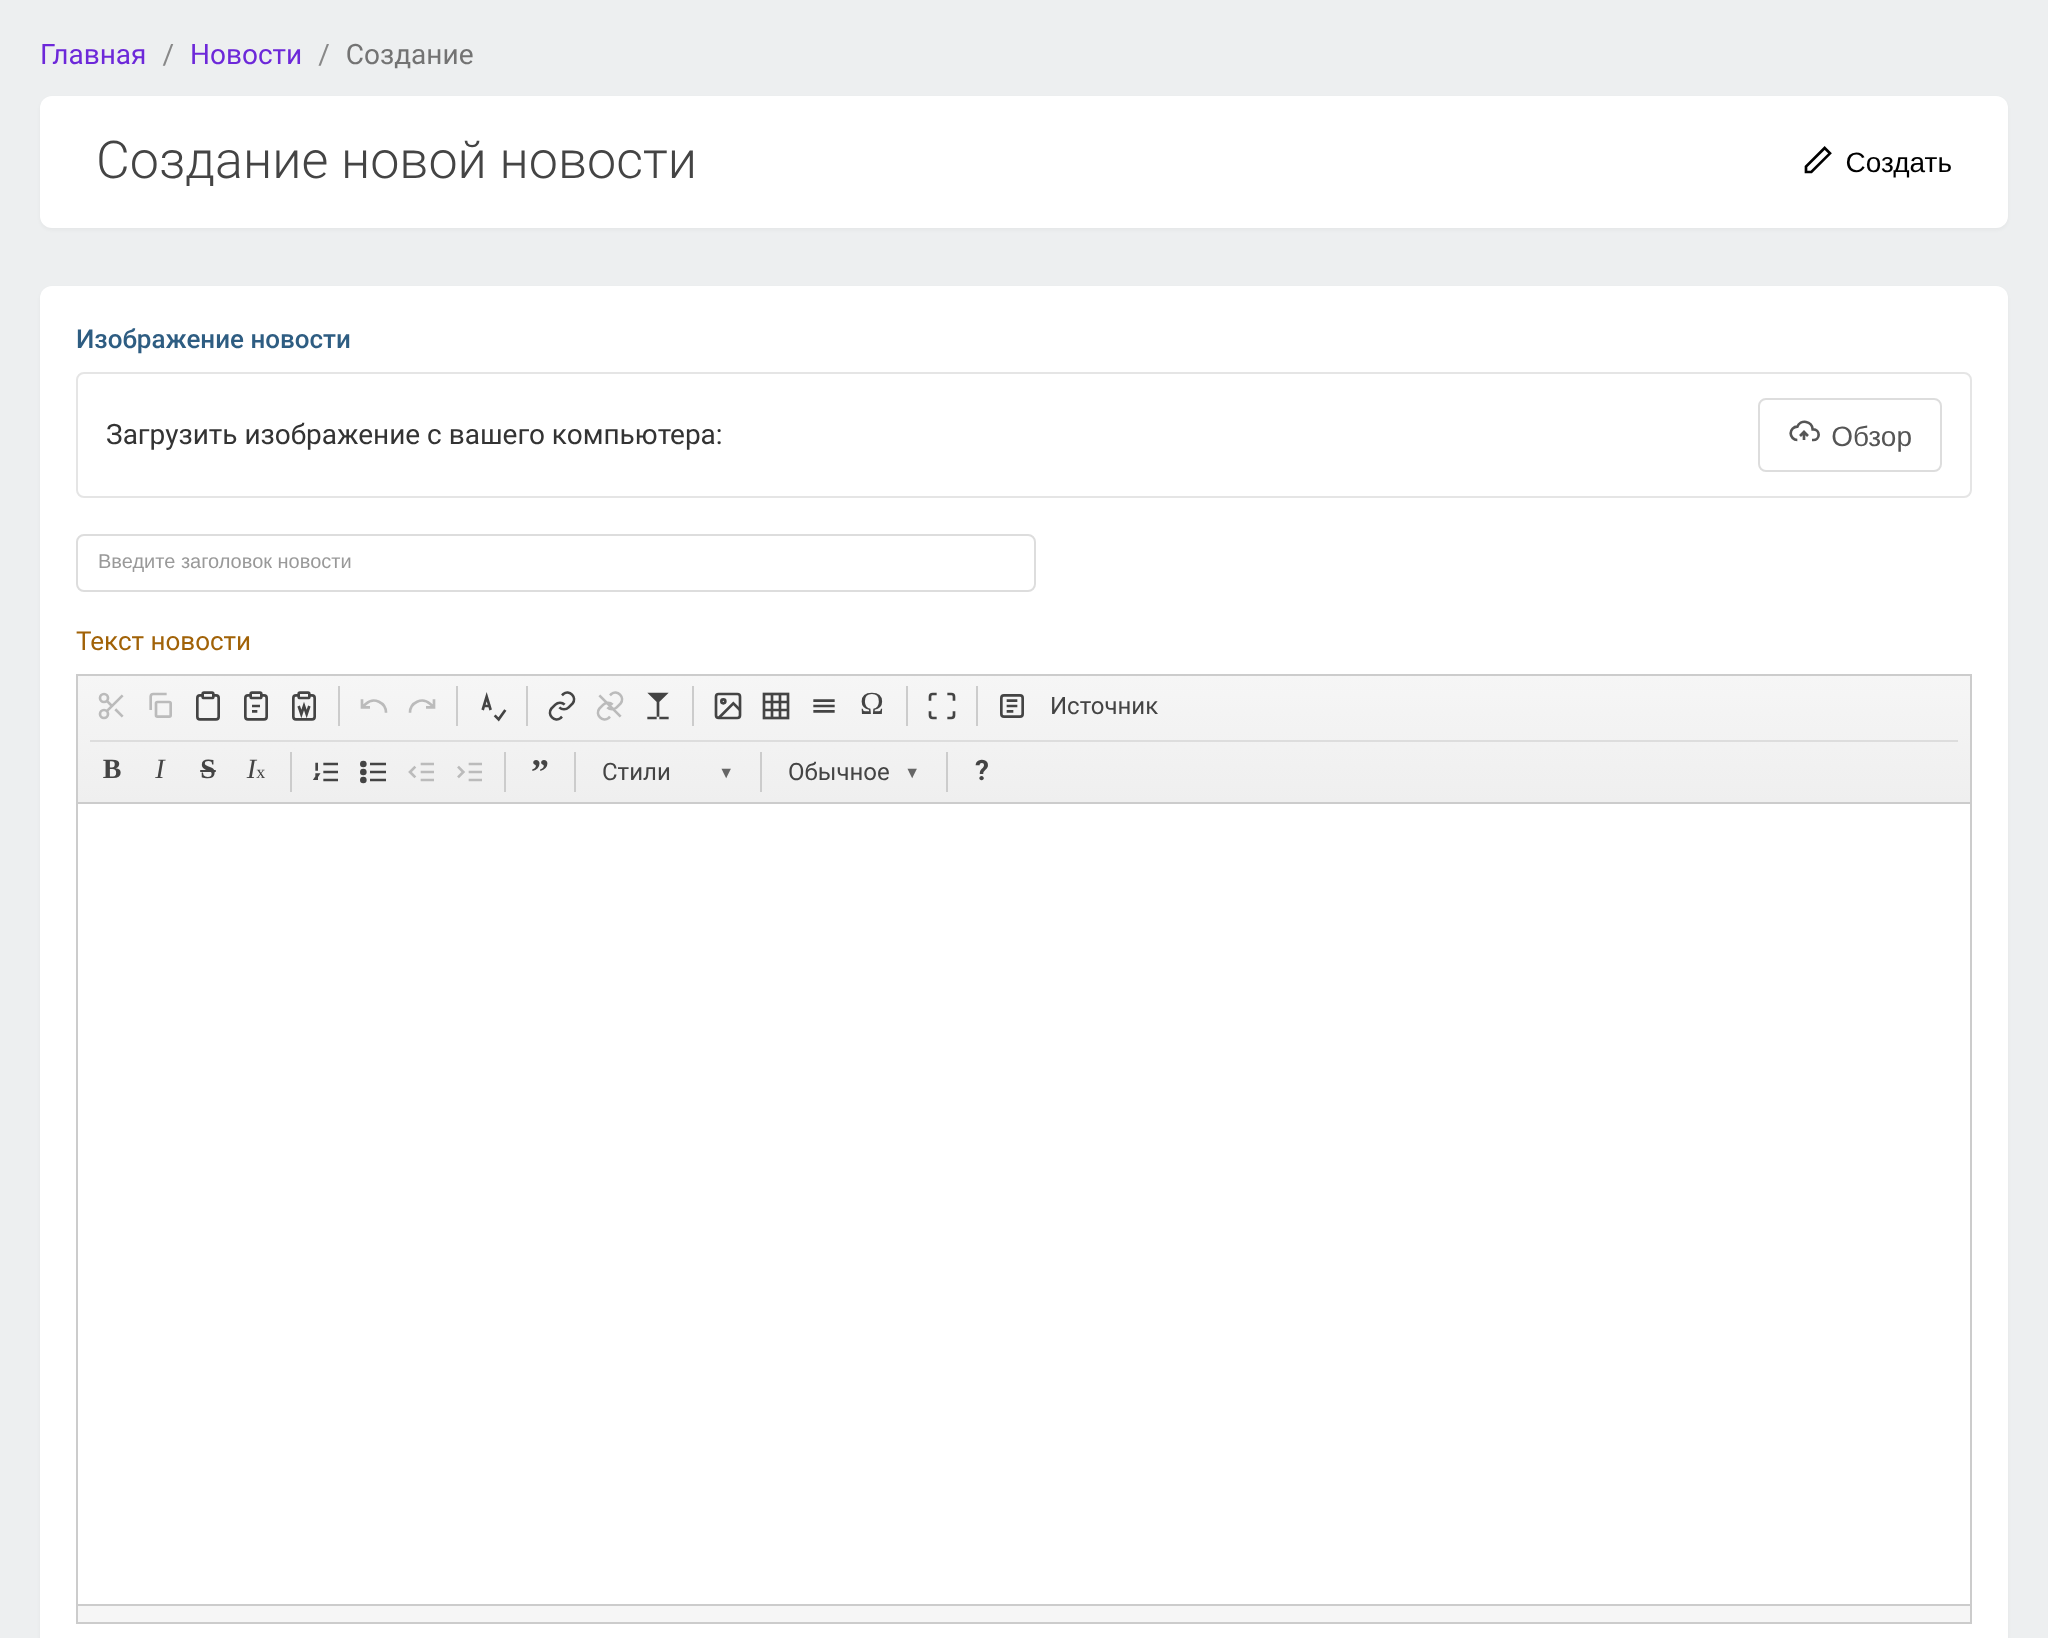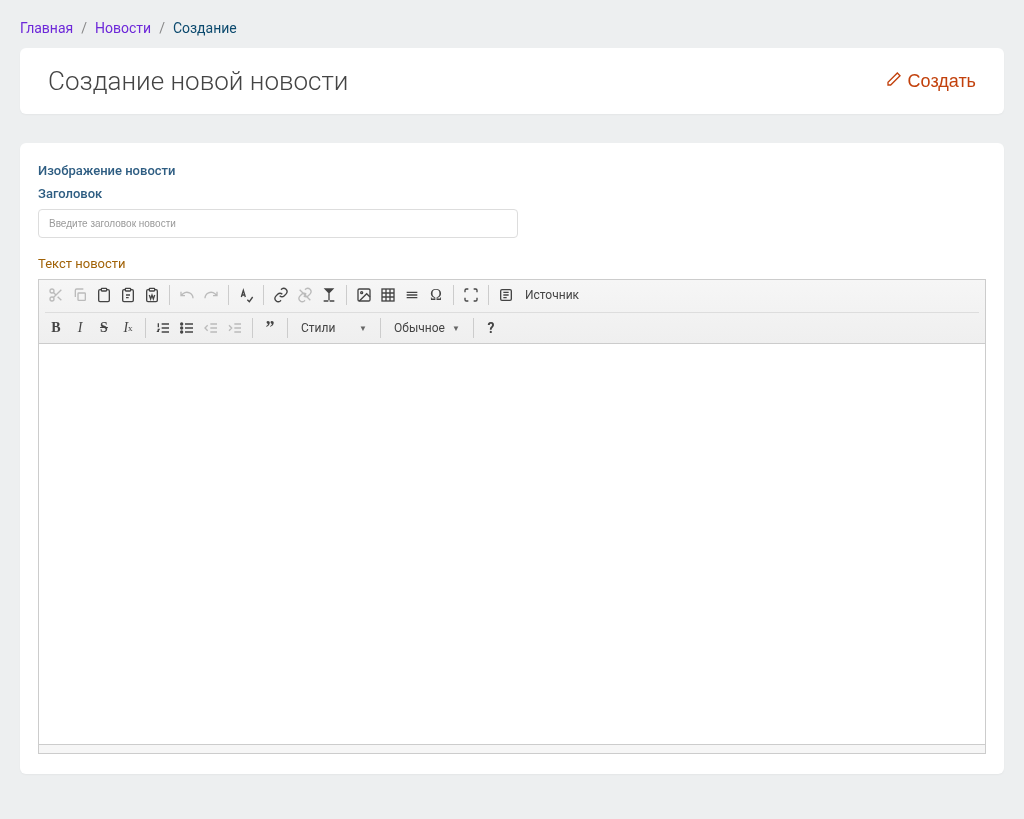--- a/index.html
+++ b/index.html
@@ -1,24 +1,24 @@
 <!DOCTYPE html>
 <html><head>
 <meta charset="utf-8">
 <style>
 * { box-sizing: border-box; margin: 0; padding: 0; }
 body { background: #edeff0; font-family: -apple-system, BlinkMacSystemFont, "Segoe UI", Roboto, Arial, sans-serif; font-size: 14px; color: #333; padding: 20px; }
 .breadcrumb { display: flex; align-items: center; gap: 8px; margin-bottom: 12px; font-size: 14px; }
 .breadcrumb a { color: #6d28d9; text-decoration: none; cursor: pointer; }
 .breadcrumb .sep { color: #888; }
-.breadcrumb .current { color: #0c4a6e; }
+.breadcrumb .current { color: #737373; }
 .card { background: #fff; border-radius: 6px; box-shadow: 0 1px 2px rgba(0,0,0,.04); }
 .header-card { display: flex; justify-content: space-between; align-items: center; padding: 18px 28px; margin-bottom: 29px; }
 .page-title { font-size: 26px; font-weight: 300; color: #444; }
-.btn-create { display: inline-flex; gap: 6px; background: none; border: none; color: #c2410c; font-size: 18px; cursor: pointer; }
+.btn-create { display: inline-flex; align-items: center; gap: 6px; background: none; border: none; color: #000000; font-size: 14px; cursor: pointer; }
 .main-card { padding: 20px 18px; }
 .field-label { color: #2e5d82; font-size: 13px; margin-bottom: 8px; font-weight: 500; }
 .upload-box { border: 1px solid #e5e5e5; border-radius: 4px; padding: 12px 14px; display: flex; justify-content: space-between; align-items: center; margin-bottom: 18px; }
 .upload-text { color: #333; font-size: 14px; }
 .btn-browse { display: inline-flex; align-items: center; gap: 6px; border: 1px solid #ddd; background: #fff; border-radius: 4px; padding: 8px 14px; color: #555; font-size: 14px; cursor: pointer; }
 .text-input { width: 480px; padding: 8px 10px; border: 1px solid #ddd; border-radius: 4px; font-size: 10px; color: #333; margin-bottom: 18px; }
 .text-input::placeholder { color: #999; }
 .editor { border: 1px solid #ccc; }
 .toolbar { background: linear-gradient(#f6f6f6,#efefef); border-bottom: 1px solid #ccc; padding: 4px 6px; display: flex; flex-wrap: wrap; align-items: center; gap: 2px; }
 .toolbar-sep { width: 1px; height: 20px; background: #ccc; margin: 0 4px; }
@@ -55,22 +55,33 @@
       <svg viewBox="0 0 24 24" fill="none" stroke="currentColor" stroke-width="2">
           <path d="M17 3l4 4L7 21H3v-4L17 3z"></path>
         </svg>
     </span>
     <span>Создать</span>
   </button>
 </div>
 
 <div class="card main-card">
   <div class="field-label">Изображение новости</div>
-
-  <div class="field-label">Заголовок</div>
+  <div class="upload-box">
+    <span class="upload-text">Загрузить изображение с вашего компьютера:</span>
+    <button class="btn-browse">
+      <span>
+        <svg viewBox="0 0 24 24" fill="none" stroke="currentColor" stroke-width="2">
+            <path d="M7 18a5 5 0 110-10 6 6 0 0111.5 2H19a4 4 0 010 8h-1"></path>
+            <path d="M12 12v6m-3-3l3-3 3 3"></path>
+          </svg>
+      </span>
+      <span>Обзор</span>
+    </button>
+  </div>
+
   <input class="text-input" type="text" placeholder="Введите заголовок новости" style="">
 
   <div class="field-label" style="color:#a16207;font-weight:normal;">Текст новости</div>
 
   <div class="editor">
     <div class="toolbar">
       <span class="tbtn disabled">
           <svg viewBox="0 0 24 24" fill="none" stroke="currentColor" stroke-width="2">
             <circle cx="6" cy="6" r="3"></circle>
             <circle cx="6" cy="18" r="3"></circle>

